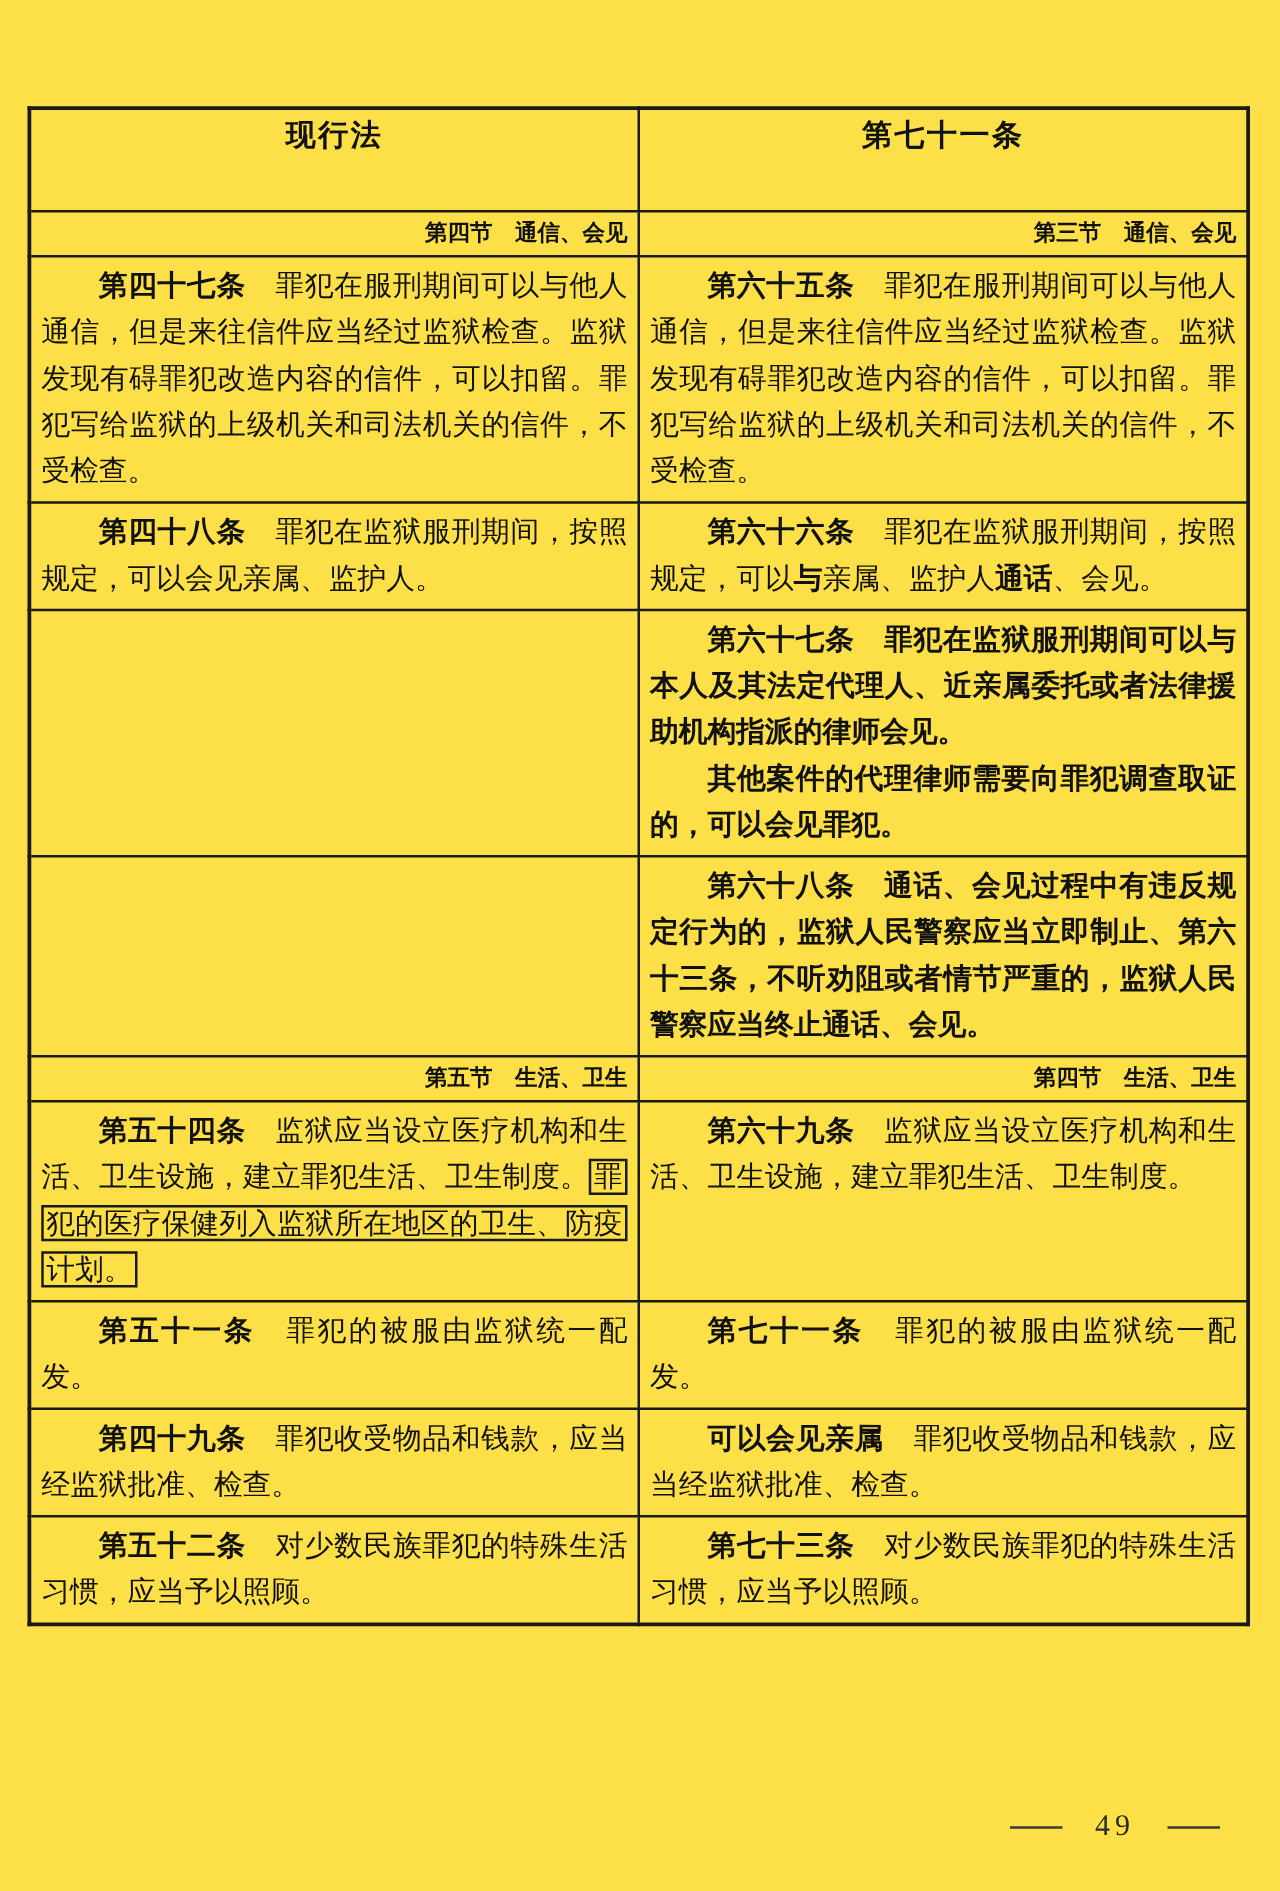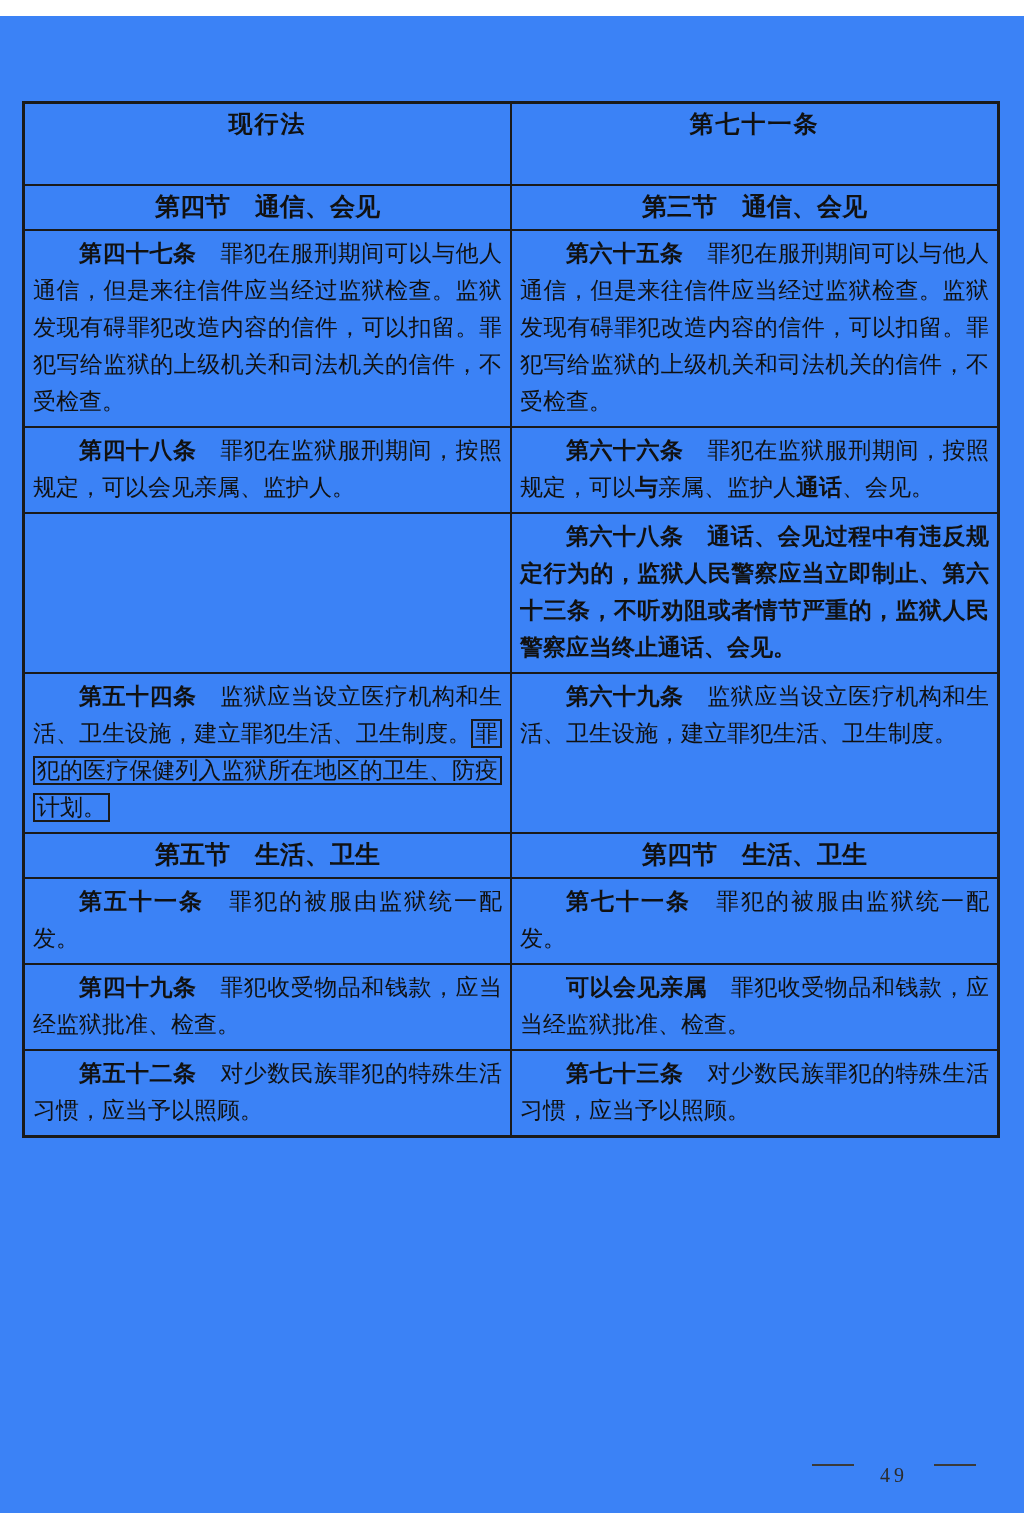--- a/index.html
+++ b/index.html
@@ -10,22 +10,21 @@
   body {
     width: 1024px;
     height: 1513px;
     position: relative;
     font-family: "Liberation Serif", "DejaVu Serif", serif;
     color: #111;
   }
   .page {
     position: absolute;
     inset: 0;
-    background: #3b82f6;
-    margin-top: 16px;
+    background: #fde047;
   }
   table.cmp {
     position: absolute;
     left: 22px;
     top: 85px;
     width: 978px;
     border-collapse: collapse;
     table-layout: fixed;
   }
   table.cmp th, table.cmp td {
@@ -39,25 +38,25 @@
     height: 70px;
     text-align: center;
     vertical-align: middle;
     font-family: "Liberation Sans", "DejaVu Sans", sans-serif;
     font-weight: 600;
     font-size: 24px;
     letter-spacing: 2px;
     padding: 0;
   }
   td.section {
-    text-align: center;
+    text-align: right;
     vertical-align: middle;
     font-family: Liberation Serif, serif;
     font-weight: 700;
-    font-size: 25px;
+    font-size: 18px;
     padding: 11px 0 11px 0;
     text-indent: 0;
   }
   p.para {
     margin: 0;
     font-size: 23px;
     line-height: 37px;
     text-align: justify;
     text-indent: 2em;
     word-break: break-all;
@@ -71,22 +70,23 @@
     border: 2px solid #1a1a1a;
     padding: 0 2px;
     box-decoration-break: clone;
     -webkit-box-decoration-break: clone;
   }
   .footer {
     position: absolute;
     top: 1448px;
     right: 48px;
     display: flex;
+    align-items: center;
     gap: 26px;
-    font-size: 20px;
+    font-size: 24px;
     color: #2b2b2b;
     font-family: "Liberation Serif", "DejaVu Serif", serif;
   }
   .footer .dash {
     display: inline-block;
     width: 42px;
     height: 2px;
     background: #3a3a3a;
   }
   .footer .num { letter-spacing: 4px; }
@@ -120,34 +120,41 @@
           <td>
             <p class="para"><span class="hei">第四十八条</span><span>　罪犯在监狱服刑期间，按照规定，可以会见亲属、监护人。</span></p>
           </td>
           <td>
             <p class="para"><span class="hei">第六十六条</span><span>　罪犯在监狱服刑期间，按照规定，可以</span><span class="hei">与</span><span>亲属、监护人</span><span class="hei">通话</span><span>、会见。</span></p>
           </td>
         </tr>
         <tr>
           <td></td>
           <td>
+            <p class="para"><span class="hei">第六十七条</span><span class="hei">　罪犯在监狱服刑期间可以与本人及其法定代理人、近亲属委托或者法律援助机构指派的律师会见。</span></p>
+            <p class="para"><span class="hei">其他案件的代理律师需要向罪犯调查取证的，可以会见罪犯。</span></p>
+          </td>
+        </tr>
+        <tr>
+          <td></td>
+          <td>
             <p class="para"><span class="hei">第六十八条</span><span class="hei">　通话、会见过程中有违反规定行为的，监狱人民警察应当立即制止、第六十三条，不听劝阻或者情节严重的，监狱人民警察应当终止通话、会见。</span></p>
           </td>
+        </tr>
+        <tr>
+          <td class="section">第五节　生活、卫生</td>
+          <td class="section">第四节　生活、卫生</td>
         </tr>
         <tr>
           <td>
             <p class="para"><span class="hei">第五十四条</span><span>　监狱应当设立医疗机构和生活、卫生设施，建立罪犯生活、卫生制度。</span><span class="boxed">罪犯的医疗保健列入监狱所在地区的卫生、防疫计划。</span></p>
           </td>
           <td>
             <p class="para"><span class="hei">第六十九条</span><span>　监狱应当设立医疗机构和生活、卫生设施，建立罪犯生活、卫生制度。</span></p>
           </td>
-        </tr>
-        <tr>
-          <td class="section">第五节　生活、卫生</td>
-          <td class="section">第四节　生活、卫生</td>
         </tr>
         <tr>
           <td>
             <p class="para"><span class="hei">第五十一条</span><span>　罪犯的被服由监狱统一配发。</span></p>
           </td>
           <td>
             <p class="para"><span class="hei">第七十一条</span><span>　罪犯的被服由监狱统一配发。</span></p>
           </td>
         </tr>
         <tr>

